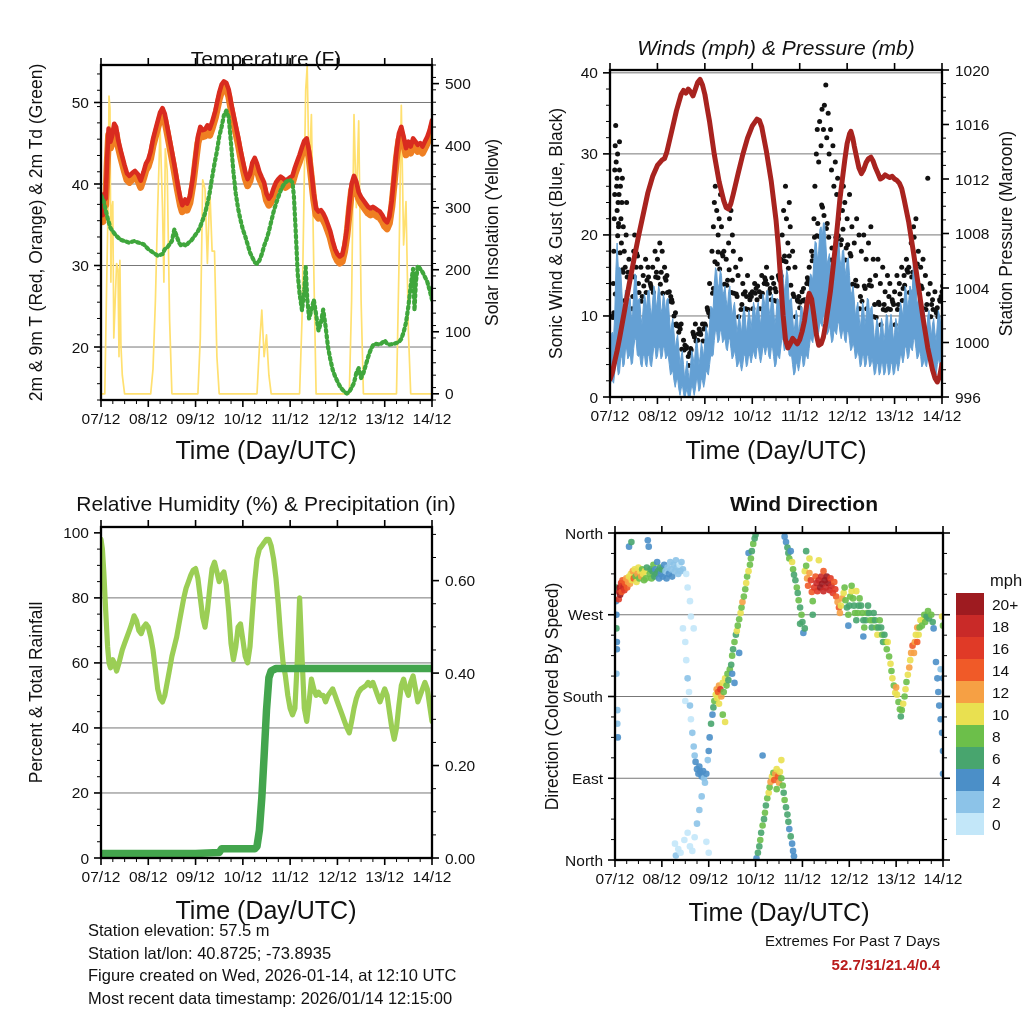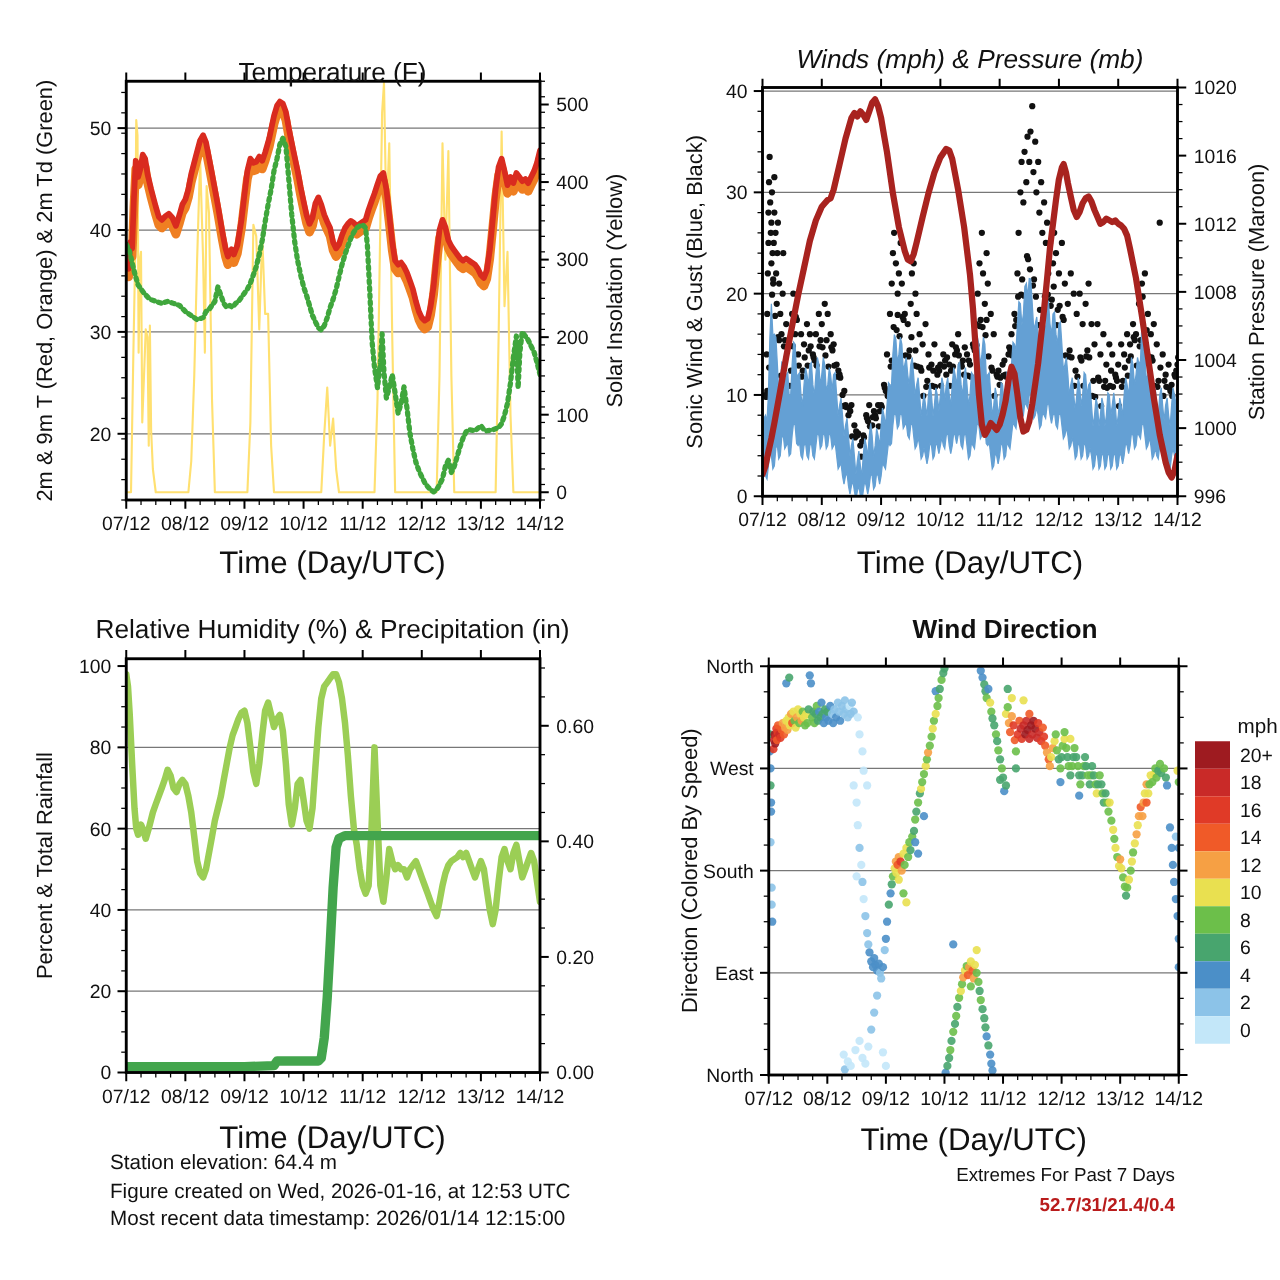--- a/index.html
+++ b/index.html
@@ -1254,21 +1254,22 @@
 <div class="ovl xlab" style="left:779px;top:898px;">Time (Day/UTC)</div>
 
 <div class="ovl ytit" style="left:-164px;top:222px;width:400px;">2m &amp; 9m T (Red, Orange) &amp; 2m Td (Green)</div>
 <div class="ovl ytit" style="left:292px;top:222px;width:400px;">Solar Insolation (Yellow)</div>
 <div class="ovl ytit" style="left:356px;top:223px;width:400px;">Sonic Wind &amp; Gust (Blue, Black)</div>
 <div class="ovl ytit" style="left:806px;top:223px;width:400px;">Station Pressure (Maroon)</div>
 <div class="ovl ytit" style="left:-164px;top:682px;width:400px;">Percent &amp; Total Rainfall</div>
 <div class="ovl ytit" style="left:352px;top:686px;width:400px;">Direction (Colored By Speed)</div>
 
 <div class="ovl footer" style="left:88px;top:919px;">
-  <div>Station elevation: 64.4 m</div>
-  <div>Figure created on Wed, 2026-01-16, at 12:53 UTC</div>
+  <div>Station elevation: 57.5 m</div>
+  <div>Station lat/lon: 40.8725; -73.8935</div>
+  <div>Figure created on Wed, 2026-01-14, at 12:10 UTC</div>
   <div>Most recent data timestamp: 2026/01/14 12:15:00</div>
 </div>
 
 <div class="ovl extremes" style="right:84px;top:929px;">
   <div>Extremes For Past 7 Days</div>
   <div class="extval" id="extval" style="color: #b91c1c;">52.7/31/21.4/0.4</div>
 </div>
 
 </body></html>

